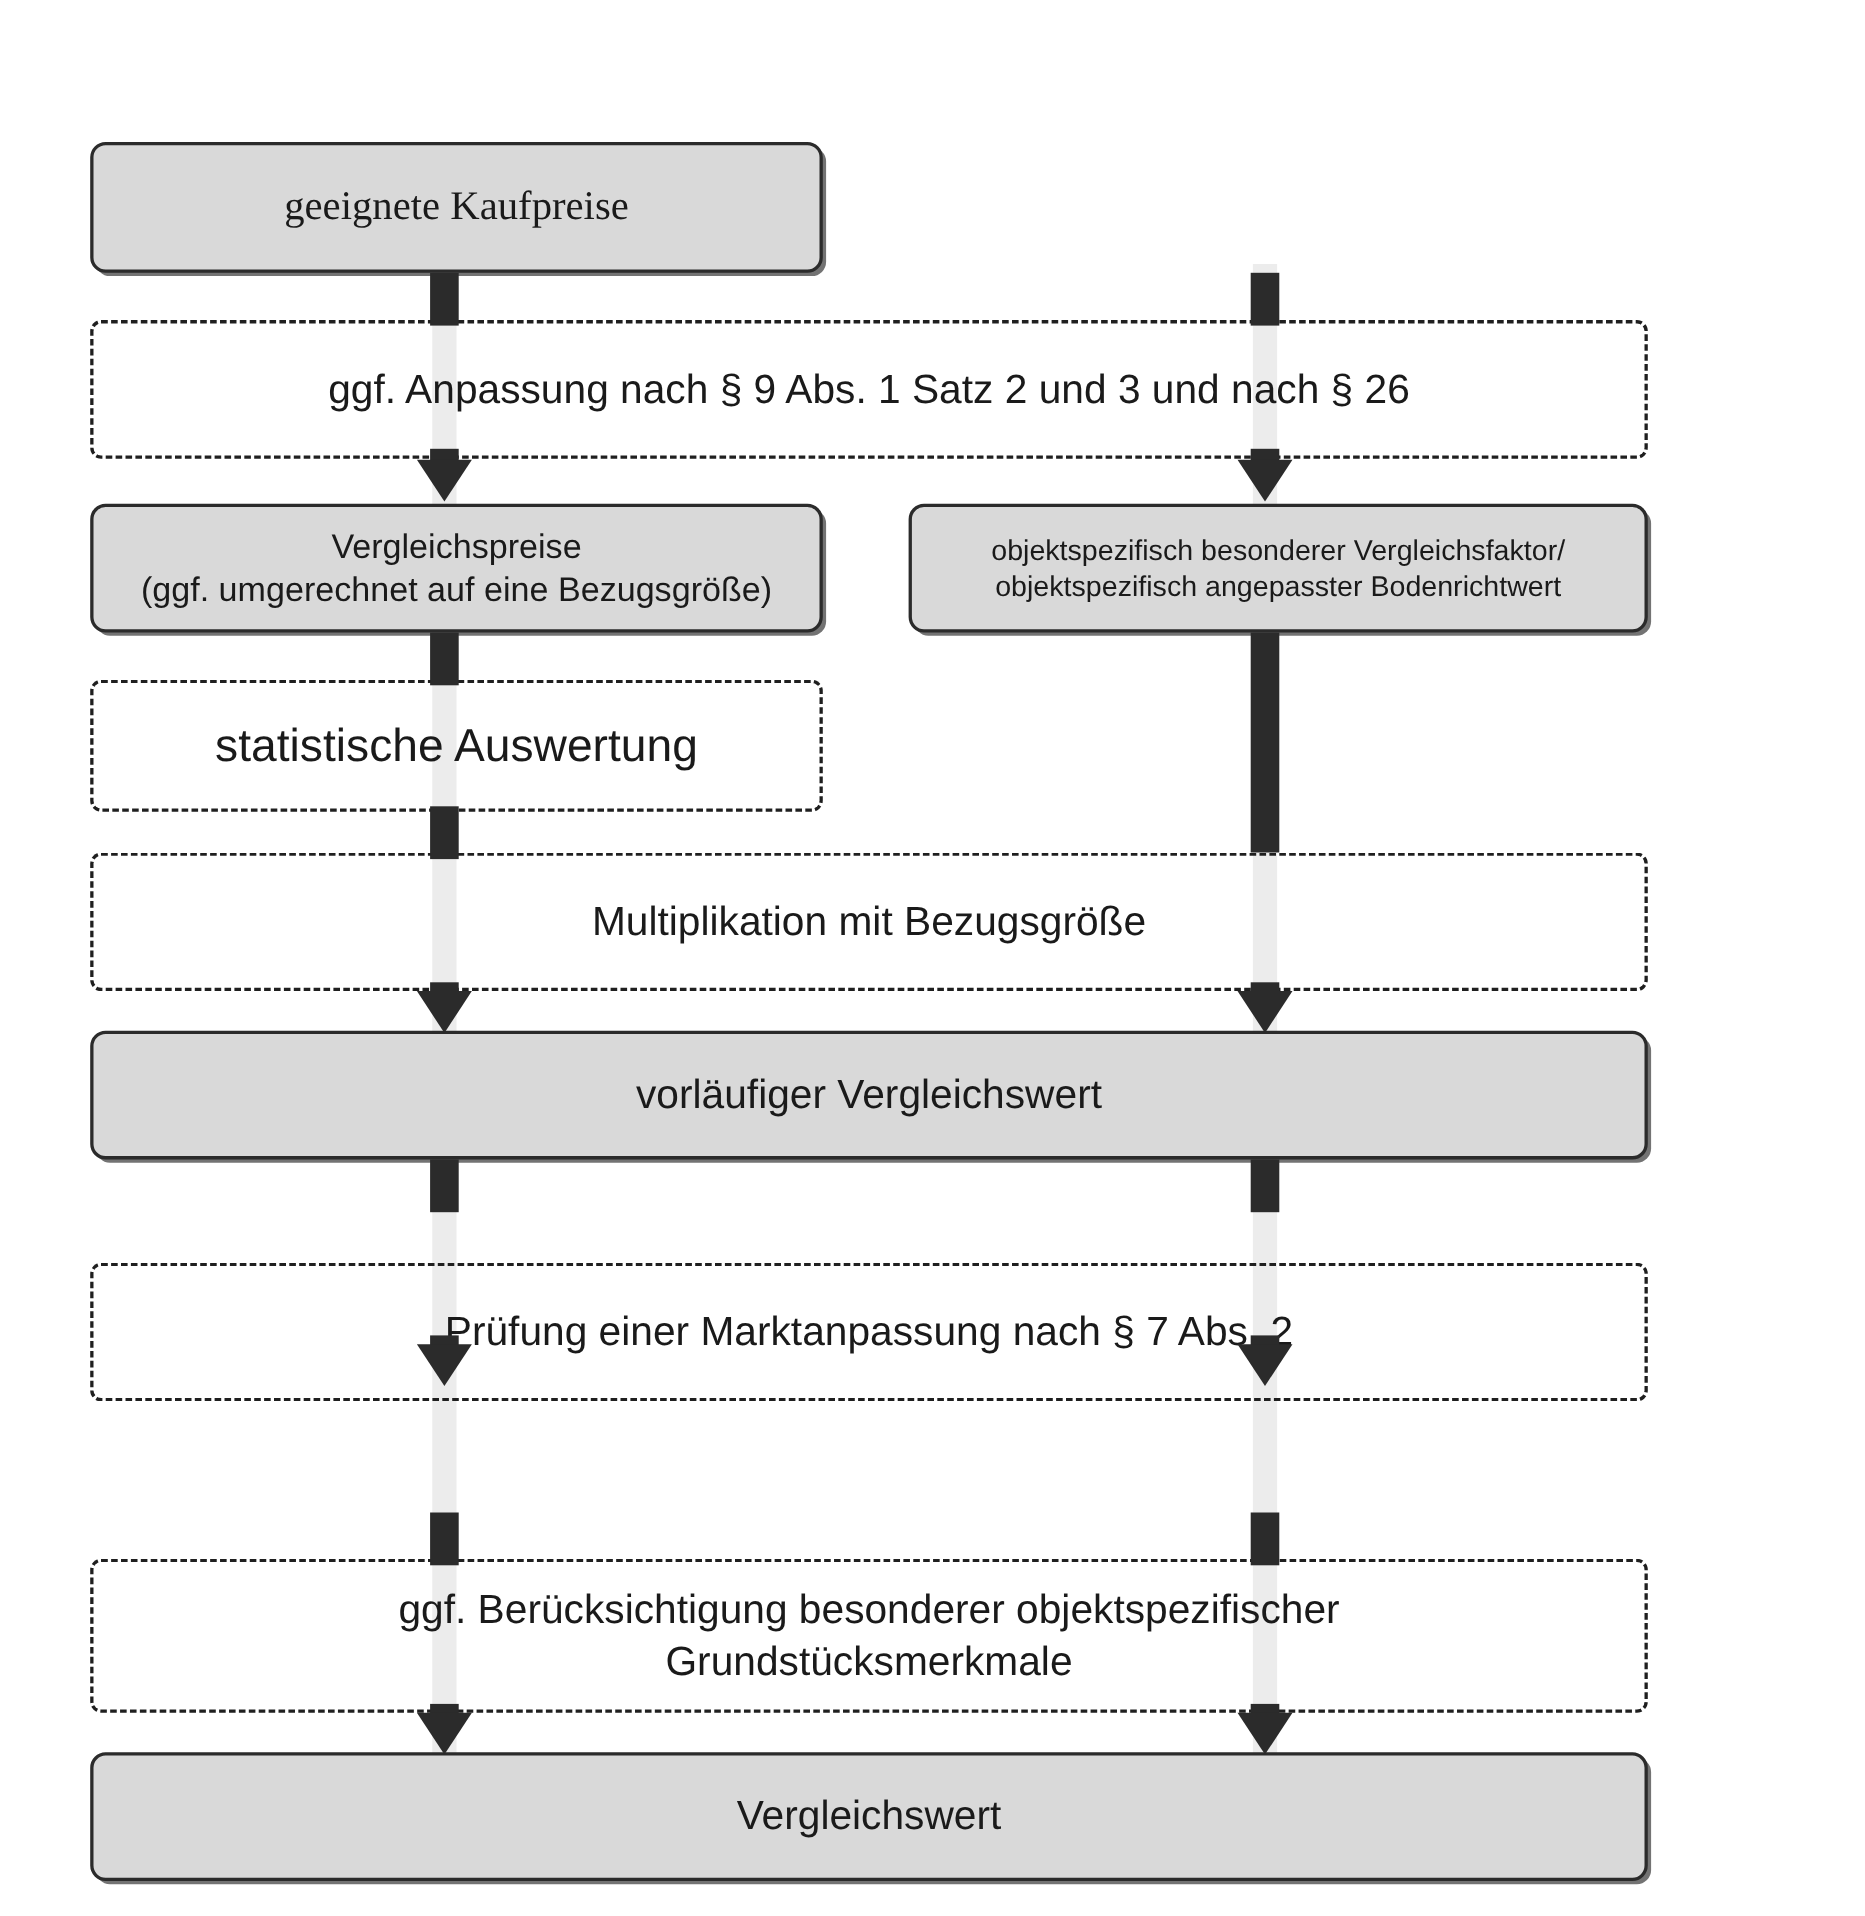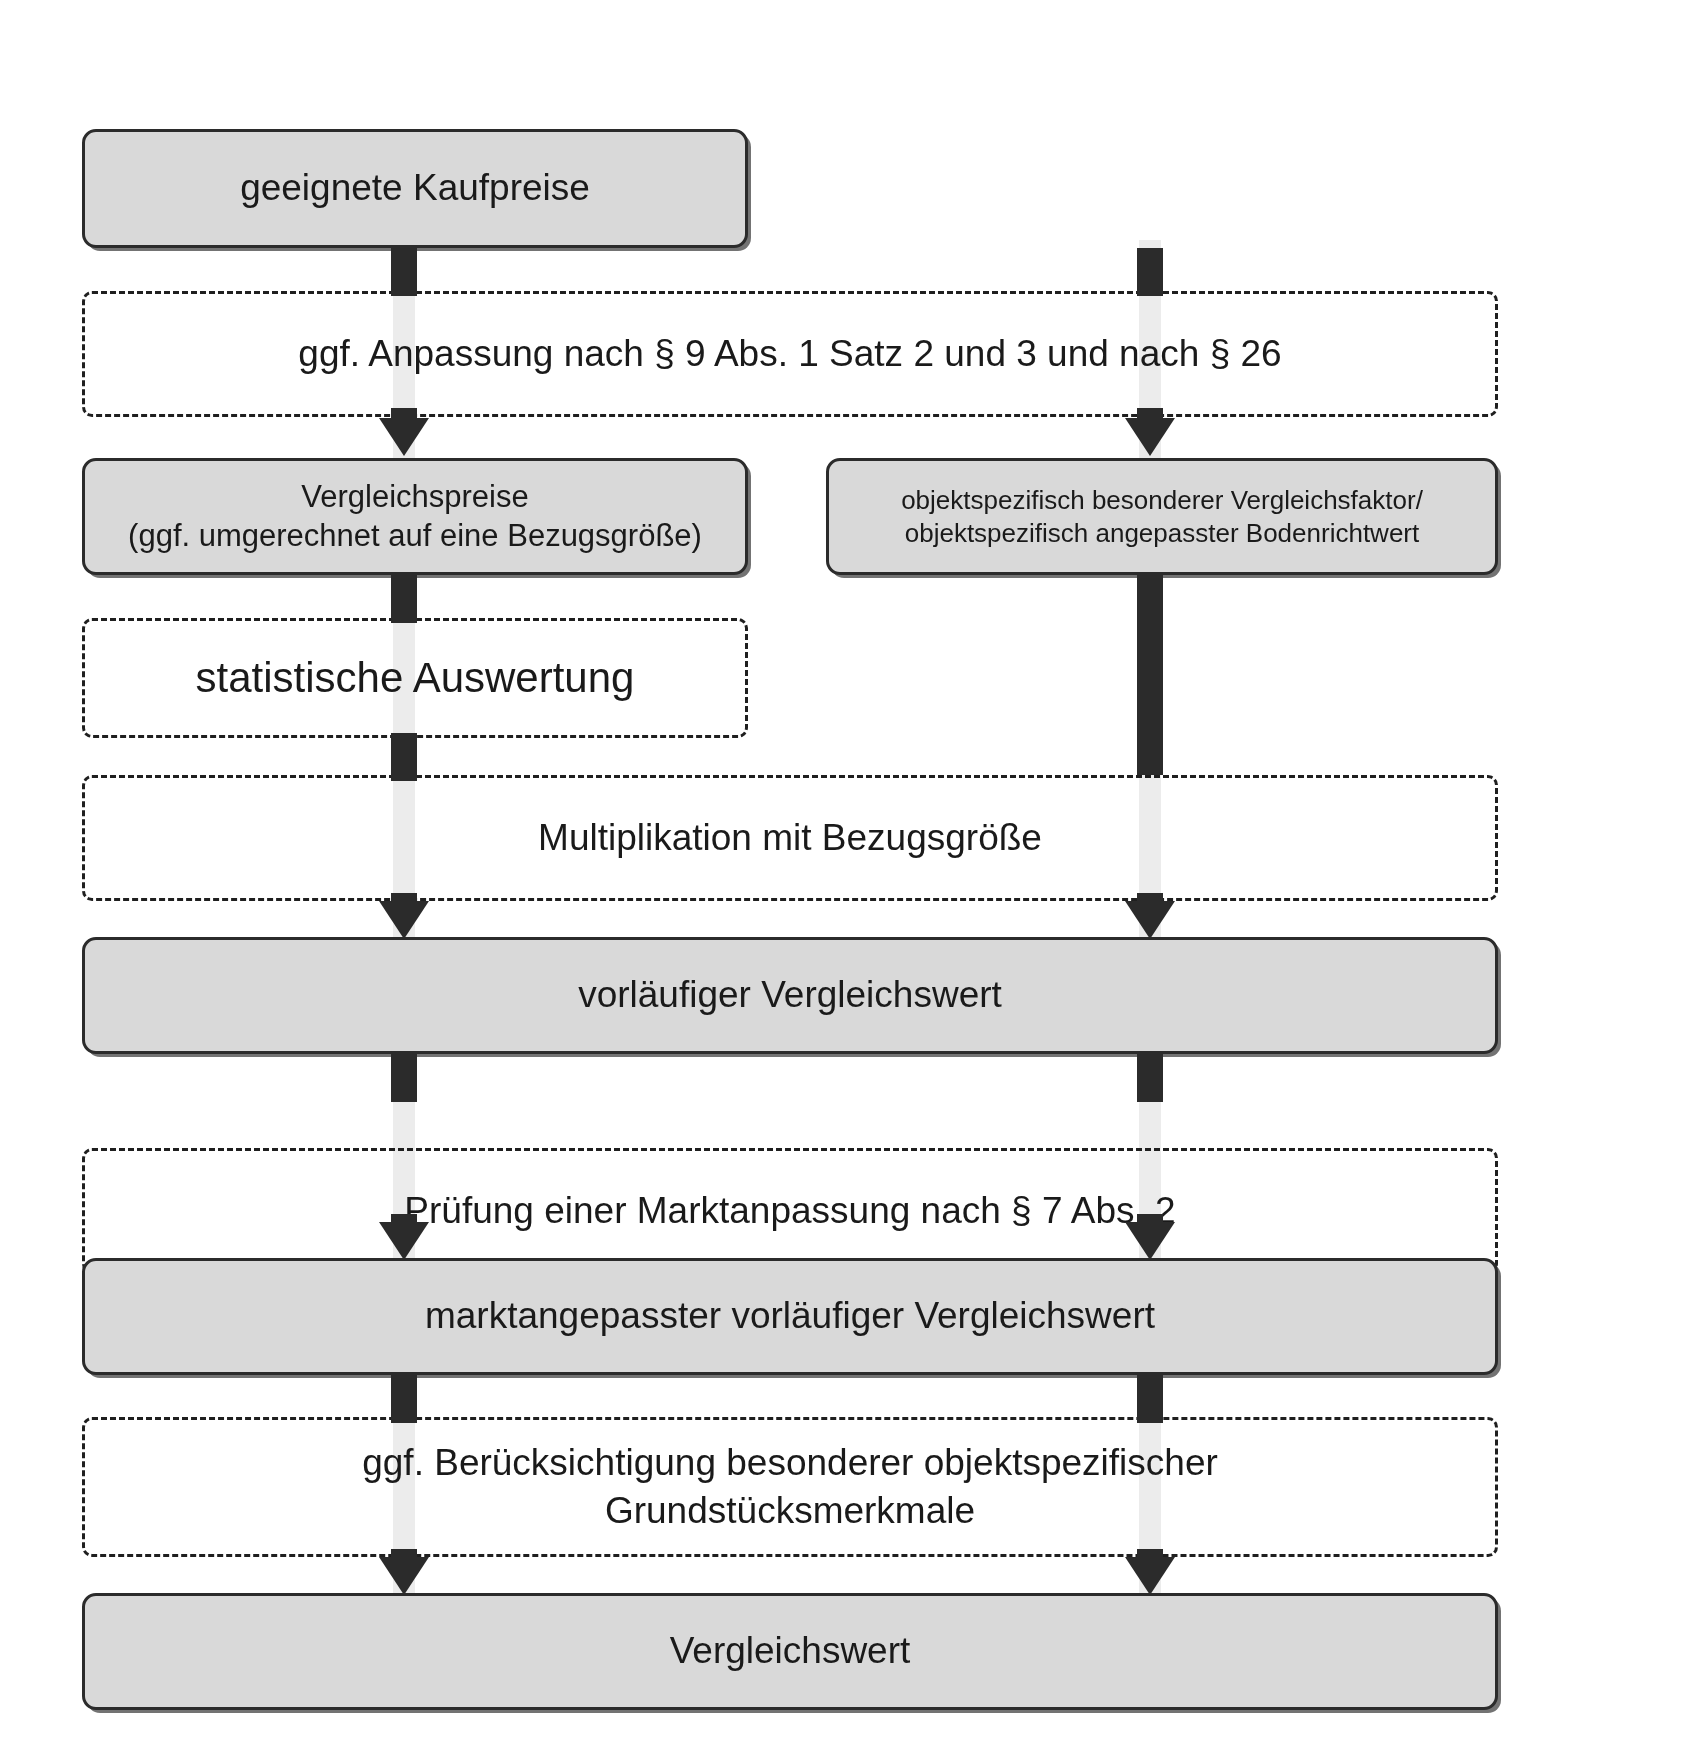--- a/index.html
+++ b/index.html
@@ -101,21 +101,21 @@
   }
 </style>
 </head>
 <body>
 
 <div id="canvas">
 
   <div class="rail" style="left:393px;  top:240px;  height:1360px;"></div>
   <div class="rail" style="left:1139px; top:240px;  height:1360px;"></div>
 
-  <div class="node" style="left:82px; top:129px; width:666px; height:119px;">
+  <div class="node" style="left:82px; top:129px; width:666px; height:119px;font-family:Liberation Serif, serif;">
     <span class="line t-xl">geeignete Kaufpreise</span>
   </div>
 
 
   <div class="stub" style="left:391px; top:248px; height:48px;"></div>
   <div class="stub" style="left:1137px; top:248px; height:48px;"></div>
 
   <div class="band" style="left:82px; top:291px; width:1416px; height:126px;">
     <span class="line t-xl">ggf. Anpassung nach § 9 Abs. 1 Satz 2 und 3 und nach § 26</span>
   </div>
@@ -166,23 +166,20 @@
   <div class="band" style="left:82px; top:1148px; width:1416px; height:126px;">
     <span class="line t-xl">Prüfung einer Marktanpassung nach § 7 Abs. 2</span>
   </div>
 
   <div class="shaft" style="left:391px; top:1214px; height:16px;"></div>
   <div class="arrow" style="left:379px; top:1222px;"></div>
 
   <div class="shaft" style="left:1137px; top:1214px; height:16px;"></div>
   <div class="arrow" style="left:1125px; top:1222px;"></div>
 
-  <div class="node" style="left:82px; top:1258px; width:1416px; height:117px;">
-    <span class="line t-xl">marktangepasster vorläufiger Vergleichswert</span>
-  </div>
 
   <div class="stub" style="left:391px; top:1375px; height:48px;"></div>
   <div class="stub" style="left:1137px; top:1375px; height:48px;"></div>
 
   <div class="band" style="left:82px; top:1417px; width:1416px; height:140px;">
     <span class="line t-xl">ggf. Berücksichtigung besonderer objektspezifischer</span>
     <span class="line t-xl">Grundstücksmerkmale</span>
   </div>
 
   <div class="shaft" style="left:391px; top:1549px; height:16px;"></div>

